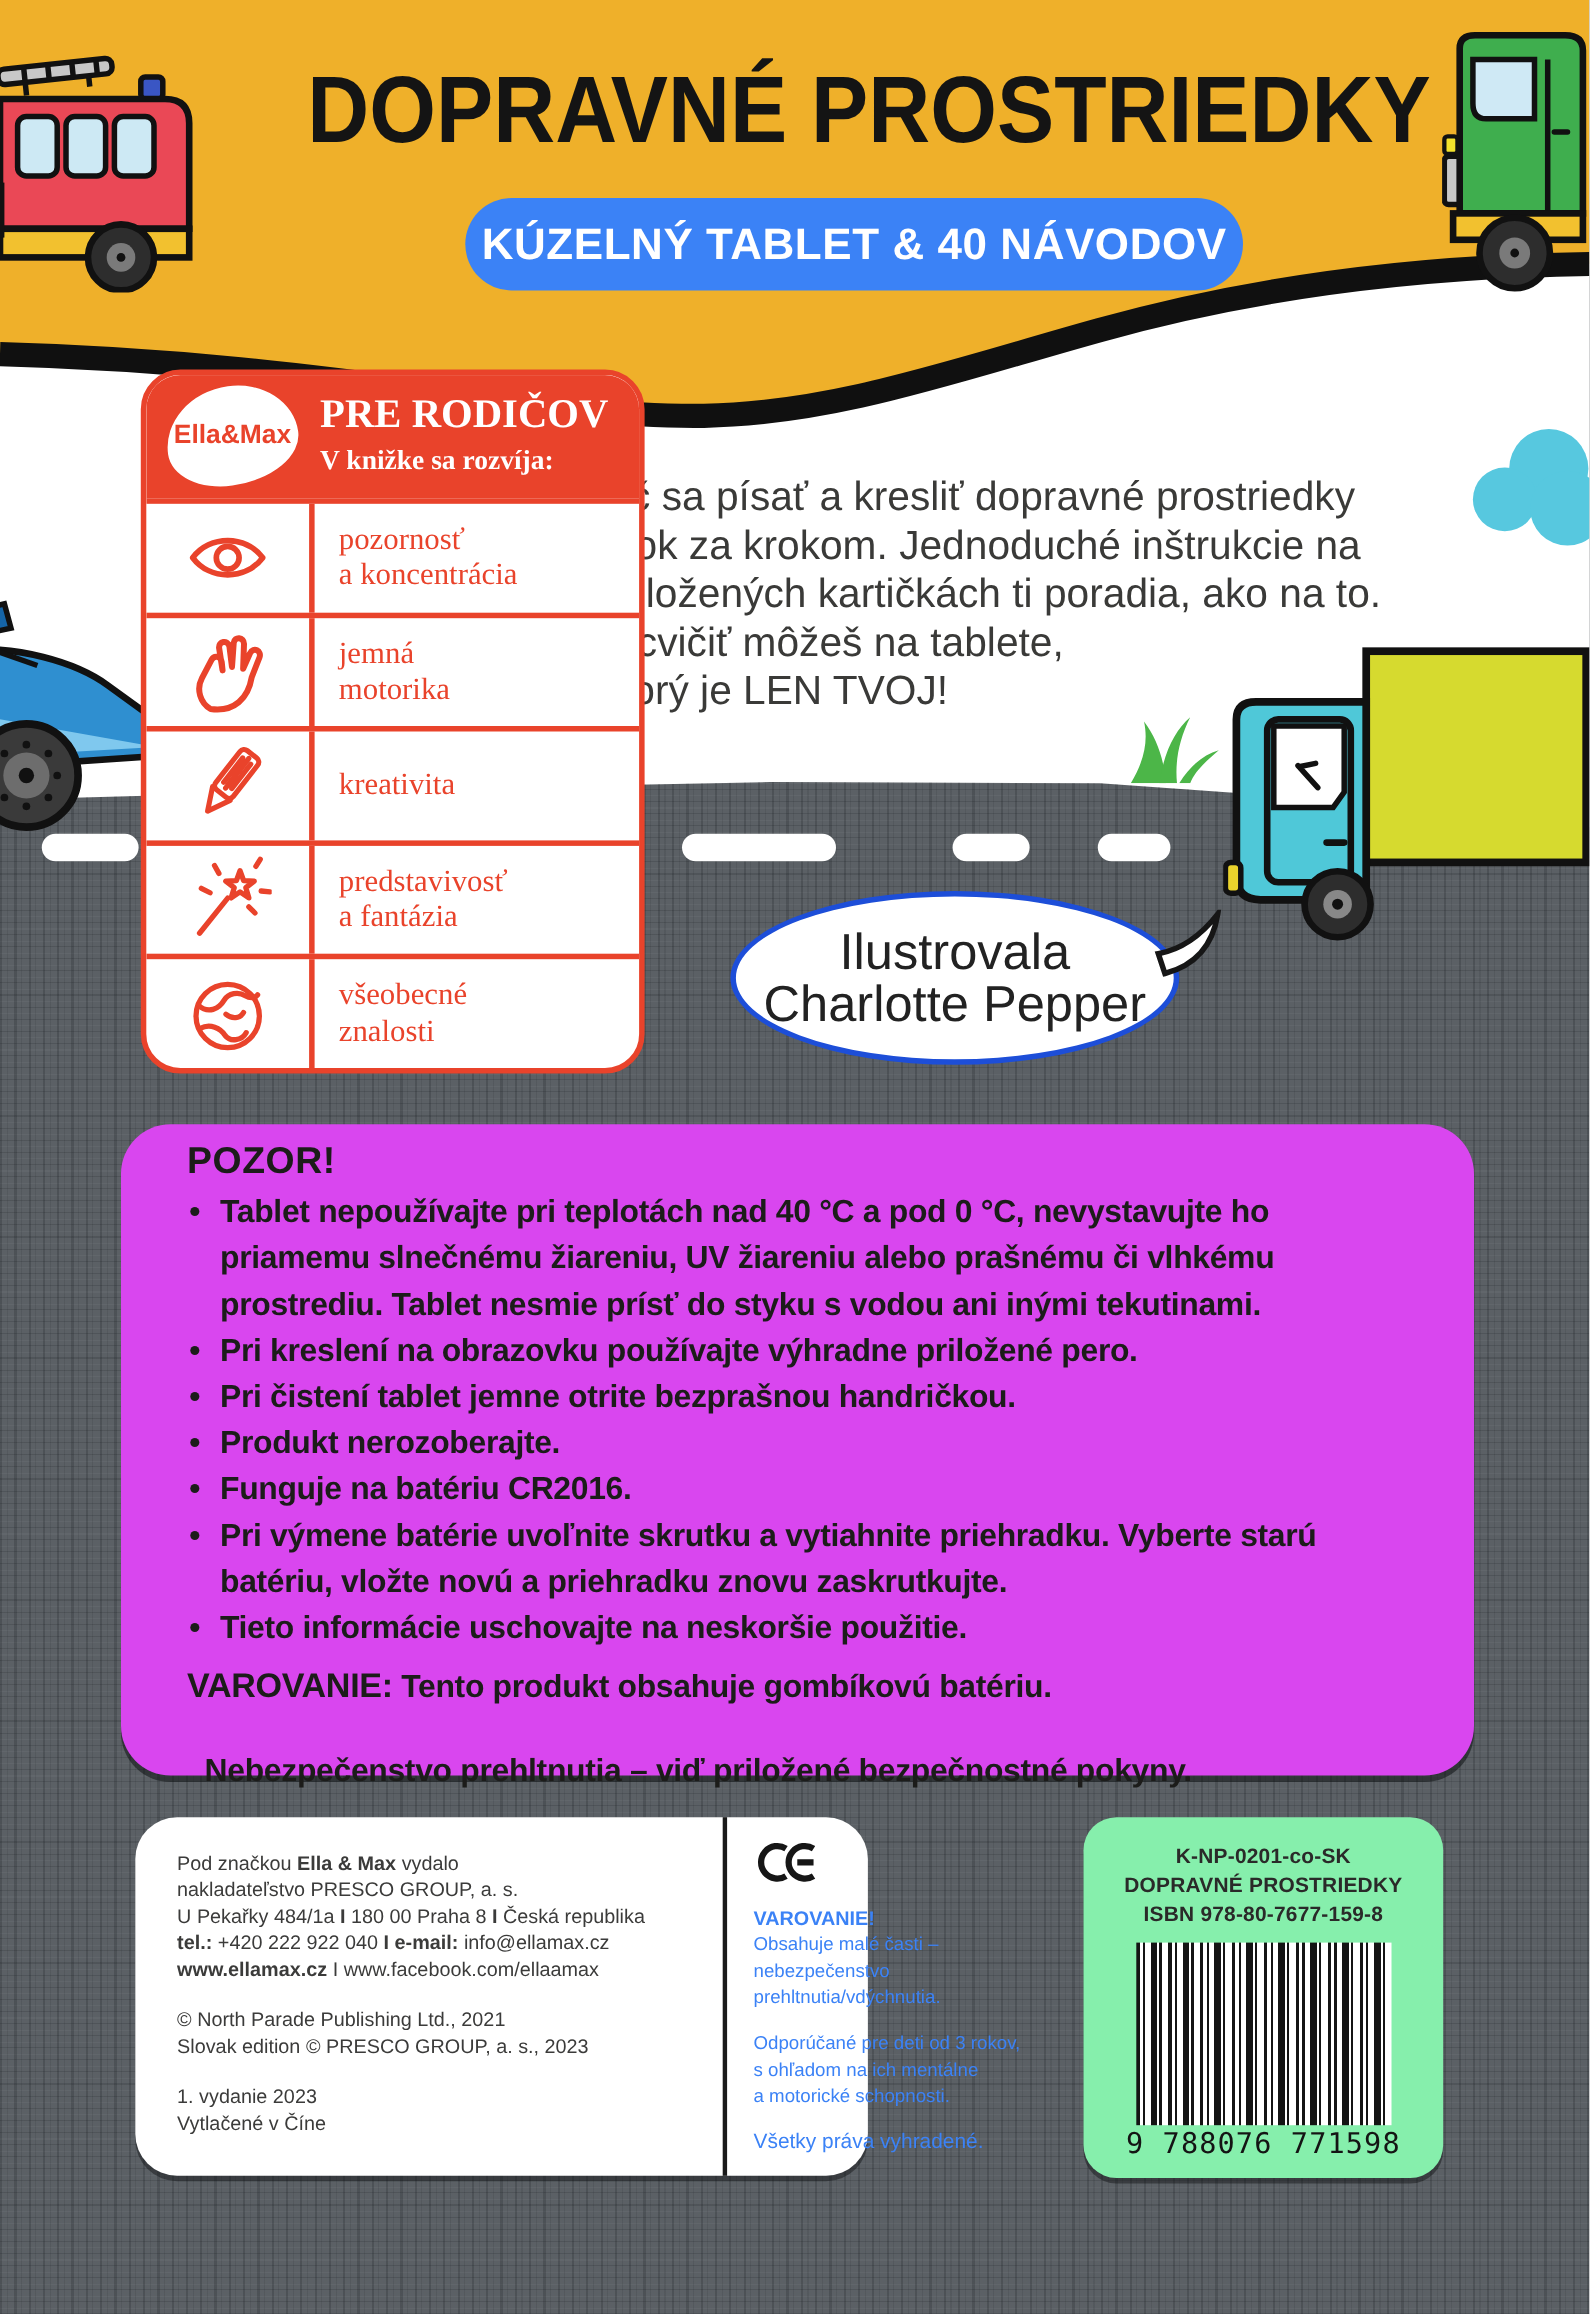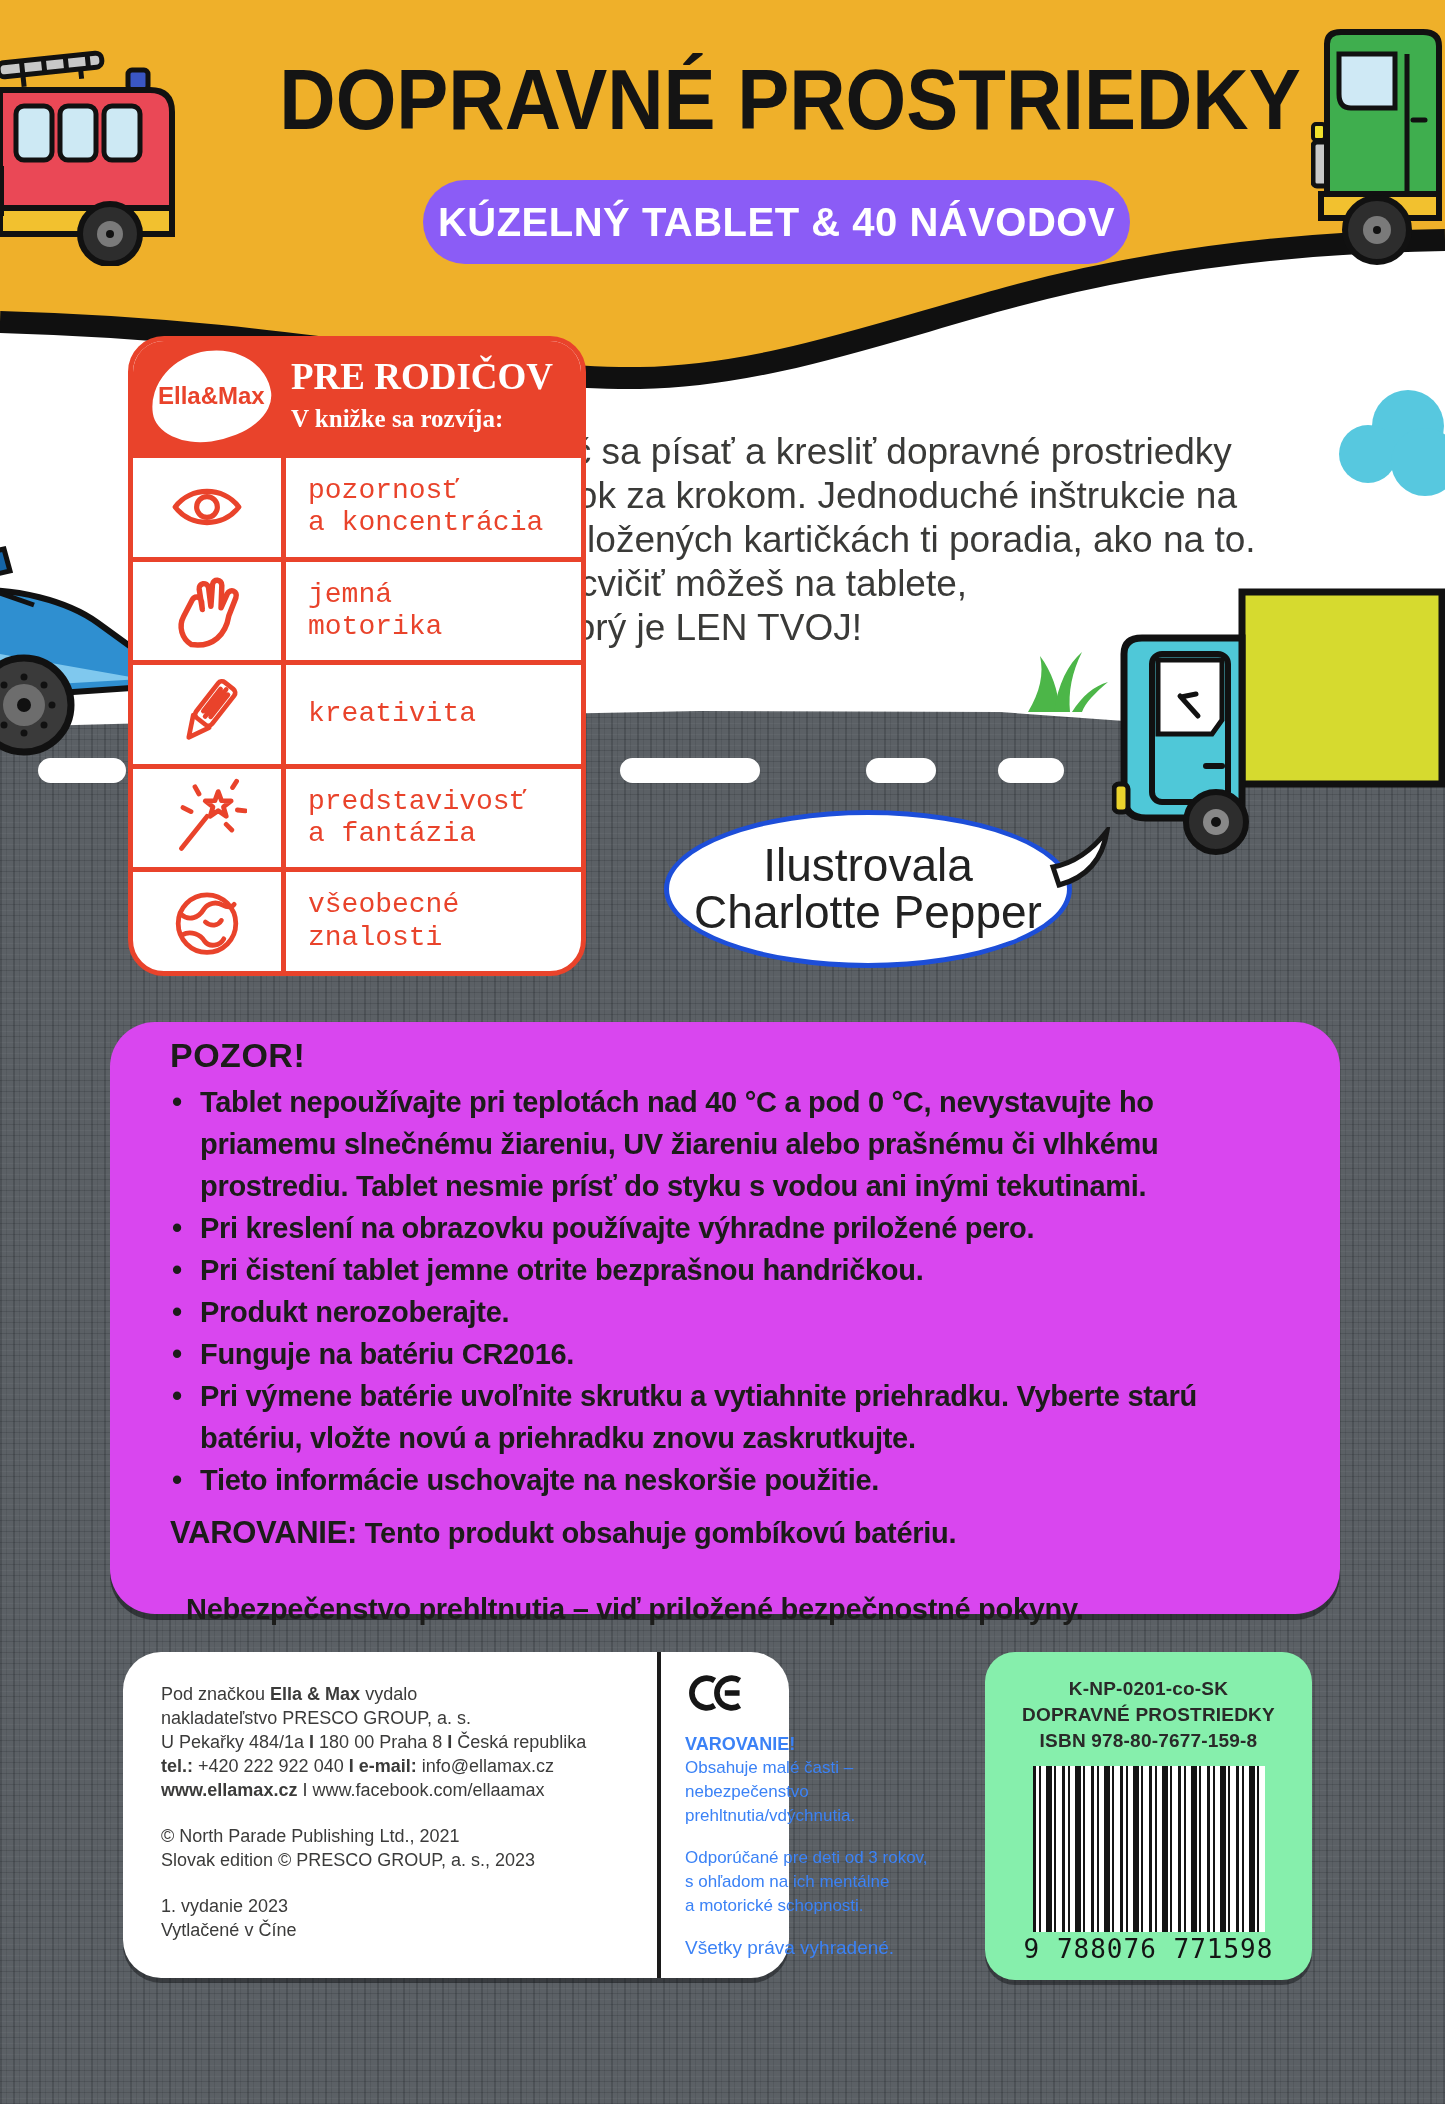--- a/index.html
+++ b/index.html
@@ -11,38 +11,38 @@
     background-color:#5b6065;
     background-image:
       repeating-linear-gradient(90deg, rgba(18,22,26,.20) 0 2px, transparent 2px 6px, rgba(18,22,26,.10) 6px 7px, transparent 7px 13px),
       repeating-linear-gradient(0deg, rgba(18,22,26,.16) 0 1px, transparent 1px 5px, rgba(255,255,255,.04) 5px 6px, transparent 6px 11px);
     clip-path:polygon(0 727px,300px 719px,700px 711px,1000px 712px,1250px 730px,1445px 752px,1445px 2104px,0 2104px);}
   .dash{position:absolute;height:25px;border-radius:13px;background:#fff;z-index:1;top:758px;}
   
   .band{position:absolute;left:0;top:0;z-index:1;}
   .title{position:absolute;left:200px;top:50px;width:1180px;z-index:2;text-align:center;
          font-size:78px;font-weight:700;color:#141414;letter-spacing:0;transform:scaleY(1.1);transform-origin:top;}
-  .badge{position:absolute;left:423px;top:180px;width:707px;height:84px;border-radius:42px;background:#8b5cf6;
+  .badge{position:absolute;left:423px;top:180px;width:707px;height:84px;border-radius:42px;background:#3b82f6;
          z-index:2;display:flex;align-items:center;justify-content:center;color:#fff;font-size:40px;font-weight:700;letter-spacing:.5px;}
   .cloud{position:absolute;right:-8px;top:388px;z-index:1;}
   .vehicle{z-index:2;}
   
   .card{position:absolute;left:128px;top:336px;width:458px;height:640px;z-index:3;background:#fff;
         border:5px solid #e9432b;border-radius:36px;overflow:hidden;display:flex;flex-direction:column;box-sizing:border-box;}
   .card-head{background:#e9432b;height:112px;position:relative;flex:0 0 auto;color:#fff;
              font-family:"Liberation Serif",serif;}
   .egg{position:absolute;left:18px;top:10px;width:120px;height:90px;background:#fff;transform:rotate(-8deg);
        border-radius:52% 48% 55% 45% / 60% 55% 45% 40%;display:flex;align-items:center;justify-content:center;}
   .egg span{color:#e9432b;font-family:"Liberation Sans",sans-serif;font-size:24px;font-weight:700;transform:rotate(8deg);}
   .card-title{position:absolute;left:158px;top:14px;font-size:37px;font-weight:700;}
   .card-sub{position:absolute;left:158px;top:64px;font-size:25px;font-weight:700;}
   .card-row{flex:1 1 0;display:flex;border-top:5px solid #e9432b;}
   .icon-cell{flex:0 0 148px;border-right:5px solid #e9432b;display:flex;align-items:center;justify-content:center;}
   .label-cell{flex:1;display:flex;flex-direction:column;justify-content:center;padding-left:22px;
-              font-family:Liberation Mono, monospace;color:#e9432b;font-size:28px;line-height:1.15;}
+              font-family:Liberation Serif, serif;color:#e9432b;font-size:28px;line-height:1.15;}
   .ic{stroke:#e9432b;stroke-width:7;fill:none;stroke-linecap:round;stroke-linejoin:round;}
   
   .intro{position:absolute;left:546px;top:430px;z-index:2;color:#3a3a38;font-size:37px;line-height:44px;white-space:nowrap;}
   
   .bubble{position:absolute;left:664px;top:810px;width:408px;height:158px;z-index:3;background:#fff;
           border:5px solid #1d4ed8;border-radius:50%;box-sizing:border-box;
           display:flex;flex-direction:column;align-items:center;justify-content:center;
           font-size:46px;color:#222;line-height:47px;}
   .tail{position:absolute;right:-46px;top:12px;}
   

